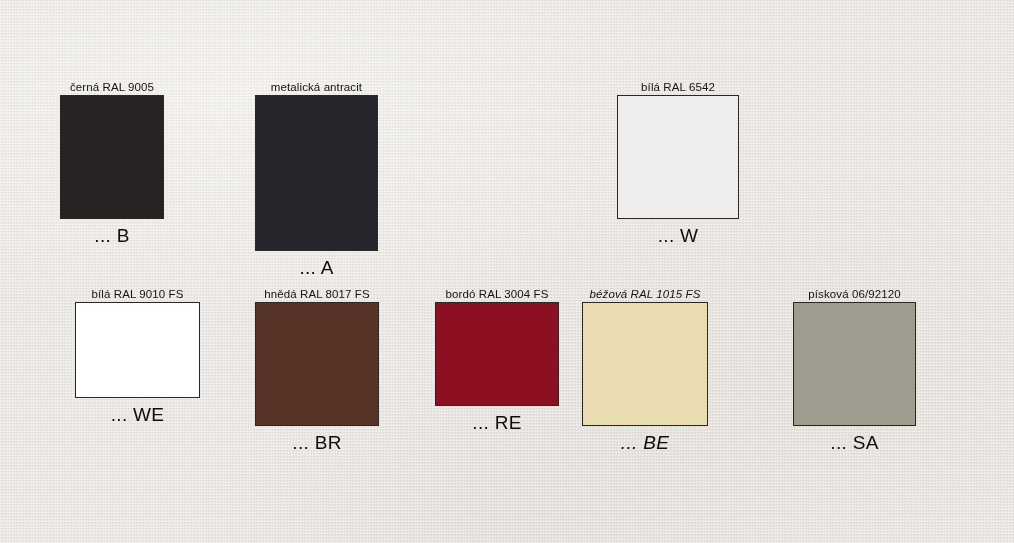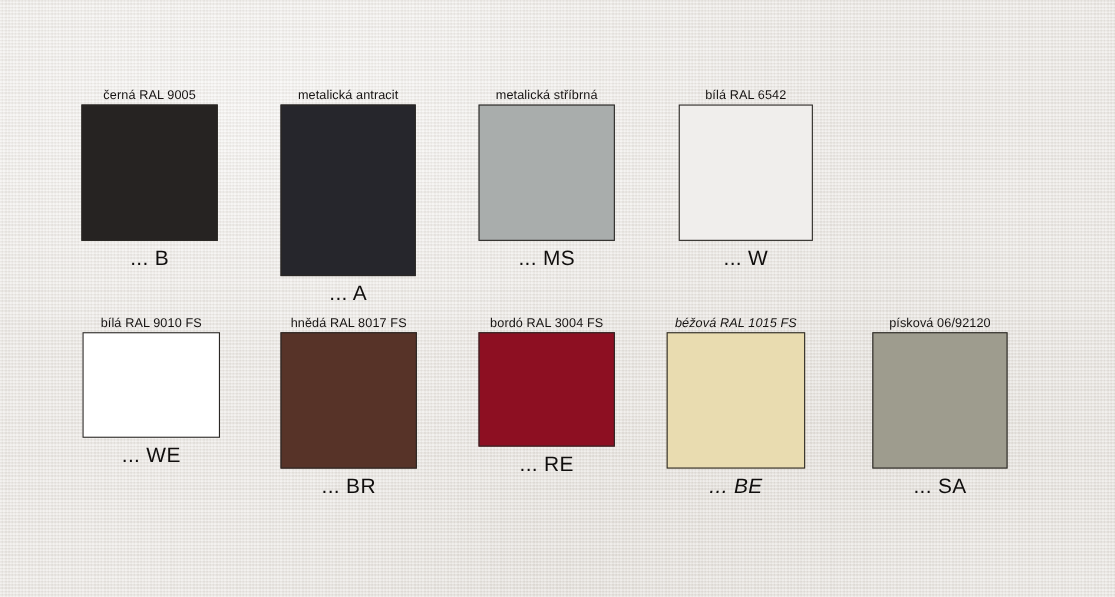--- a/index.html
+++ b/index.html
@@ -82,34 +82,29 @@
     color: #100e0d;
     letter-spacing: 0.3px;
   }
 </style>
 </head>
 <body>
 
 <div id="paper-texture"></div>
 
 <div id="swatch-board">
-    <div class="swatch-cell" style="left: 74px; top: 95px; width: 124px; height: 124px;">
+    <div class="swatch-cell" style="left: 60px; top: 95px; width: 104px; height: 124px;">
       <div class="swatch-name">černá RAL 9005</div>
       <div class="swatch-chip" style="background-color: rgb(38, 35, 34); border-color: rgb(42, 39, 36);"></div>
       <div class="swatch-code">... B</div>
     </div>
     <div class="swatch-cell" style="left: 255px; top: 95px; width: 123px; height: 156px;">
       <div class="swatch-name">metalická antracit</div>
       <div class="swatch-chip" style="background-color: rgb(38, 38, 44); border-color: rgb(42, 39, 36);"></div>
       <div class="swatch-code">... A</div>
-    </div>
-    <div class="swatch-cell" style="left: 435px; top: 95px; width: 124px; height: 124px;">
-      <div class="swatch-name">metalická stříbrná</div>
-      <div class="swatch-chip" style="background-color: rgb(169, 173, 172); border-color: rgb(42, 39, 36);"></div>
-      <div class="swatch-code">... MS</div>
     </div>
     <div class="swatch-cell" style="left: 617px; top: 95px; width: 122px; height: 124px;">
       <div class="swatch-name">bílá RAL 6542</div>
       <div class="swatch-chip" style="background-color: rgb(240, 238, 236); border-color: rgb(42, 39, 36);"></div>
       <div class="swatch-code">... W</div>
     </div>
     <div class="swatch-cell" style="left: 75px; top: 302px; width: 125px; height: 96px;">
       <div class="swatch-name">bílá RAL 9010 FS</div>
       <div class="swatch-chip" style="background-color: rgb(255, 255, 255); border-color: rgb(42, 39, 36);"></div>
       <div class="swatch-code">... WE</div>
@@ -117,21 +112,21 @@
     <div class="swatch-cell" style="left: 255px; top: 302px; width: 124px; height: 124px; text-align: right;">
       <div class="swatch-name">hnědá RAL 8017 FS</div>
       <div class="swatch-chip" style="background-color: rgb(87, 51, 40); border-color: rgb(42, 39, 36);"></div>
       <div class="swatch-code">... BR</div>
     </div>
     <div class="swatch-cell" style="left: 435px; top: 302px; width: 124px; height: 104px;">
       <div class="swatch-name">bordó RAL 3004 FS</div>
       <div class="swatch-chip" style="background-color: rgb(141, 15, 34); border-color: rgb(42, 39, 36);"></div>
       <div class="swatch-code">... RE</div>
     </div>
-    <div class="swatch-cell" style="left: 606px; top: 302px; width: 126px; height: 124px; font-style: italic;">
+    <div class="swatch-cell" style="left: 582px; top: 302px; width: 126px; height: 124px; font-style: italic;">
       <div class="swatch-name">béžová RAL 1015 FS</div>
       <div class="swatch-chip" style="background-color: rgb(233, 220, 176); border-color: rgb(42, 39, 36);"></div>
       <div class="swatch-code">... BE</div>
     </div>
     <div class="swatch-cell" style="left: 793px; top: 302px; width: 123px; height: 124px;">
       <div class="swatch-name">písková 06/92120</div>
       <div class="swatch-chip" style="background-color: rgb(158, 156, 142); border-color: rgb(42, 39, 36);"></div>
       <div class="swatch-code">... SA</div>
     </div>
   </div>

